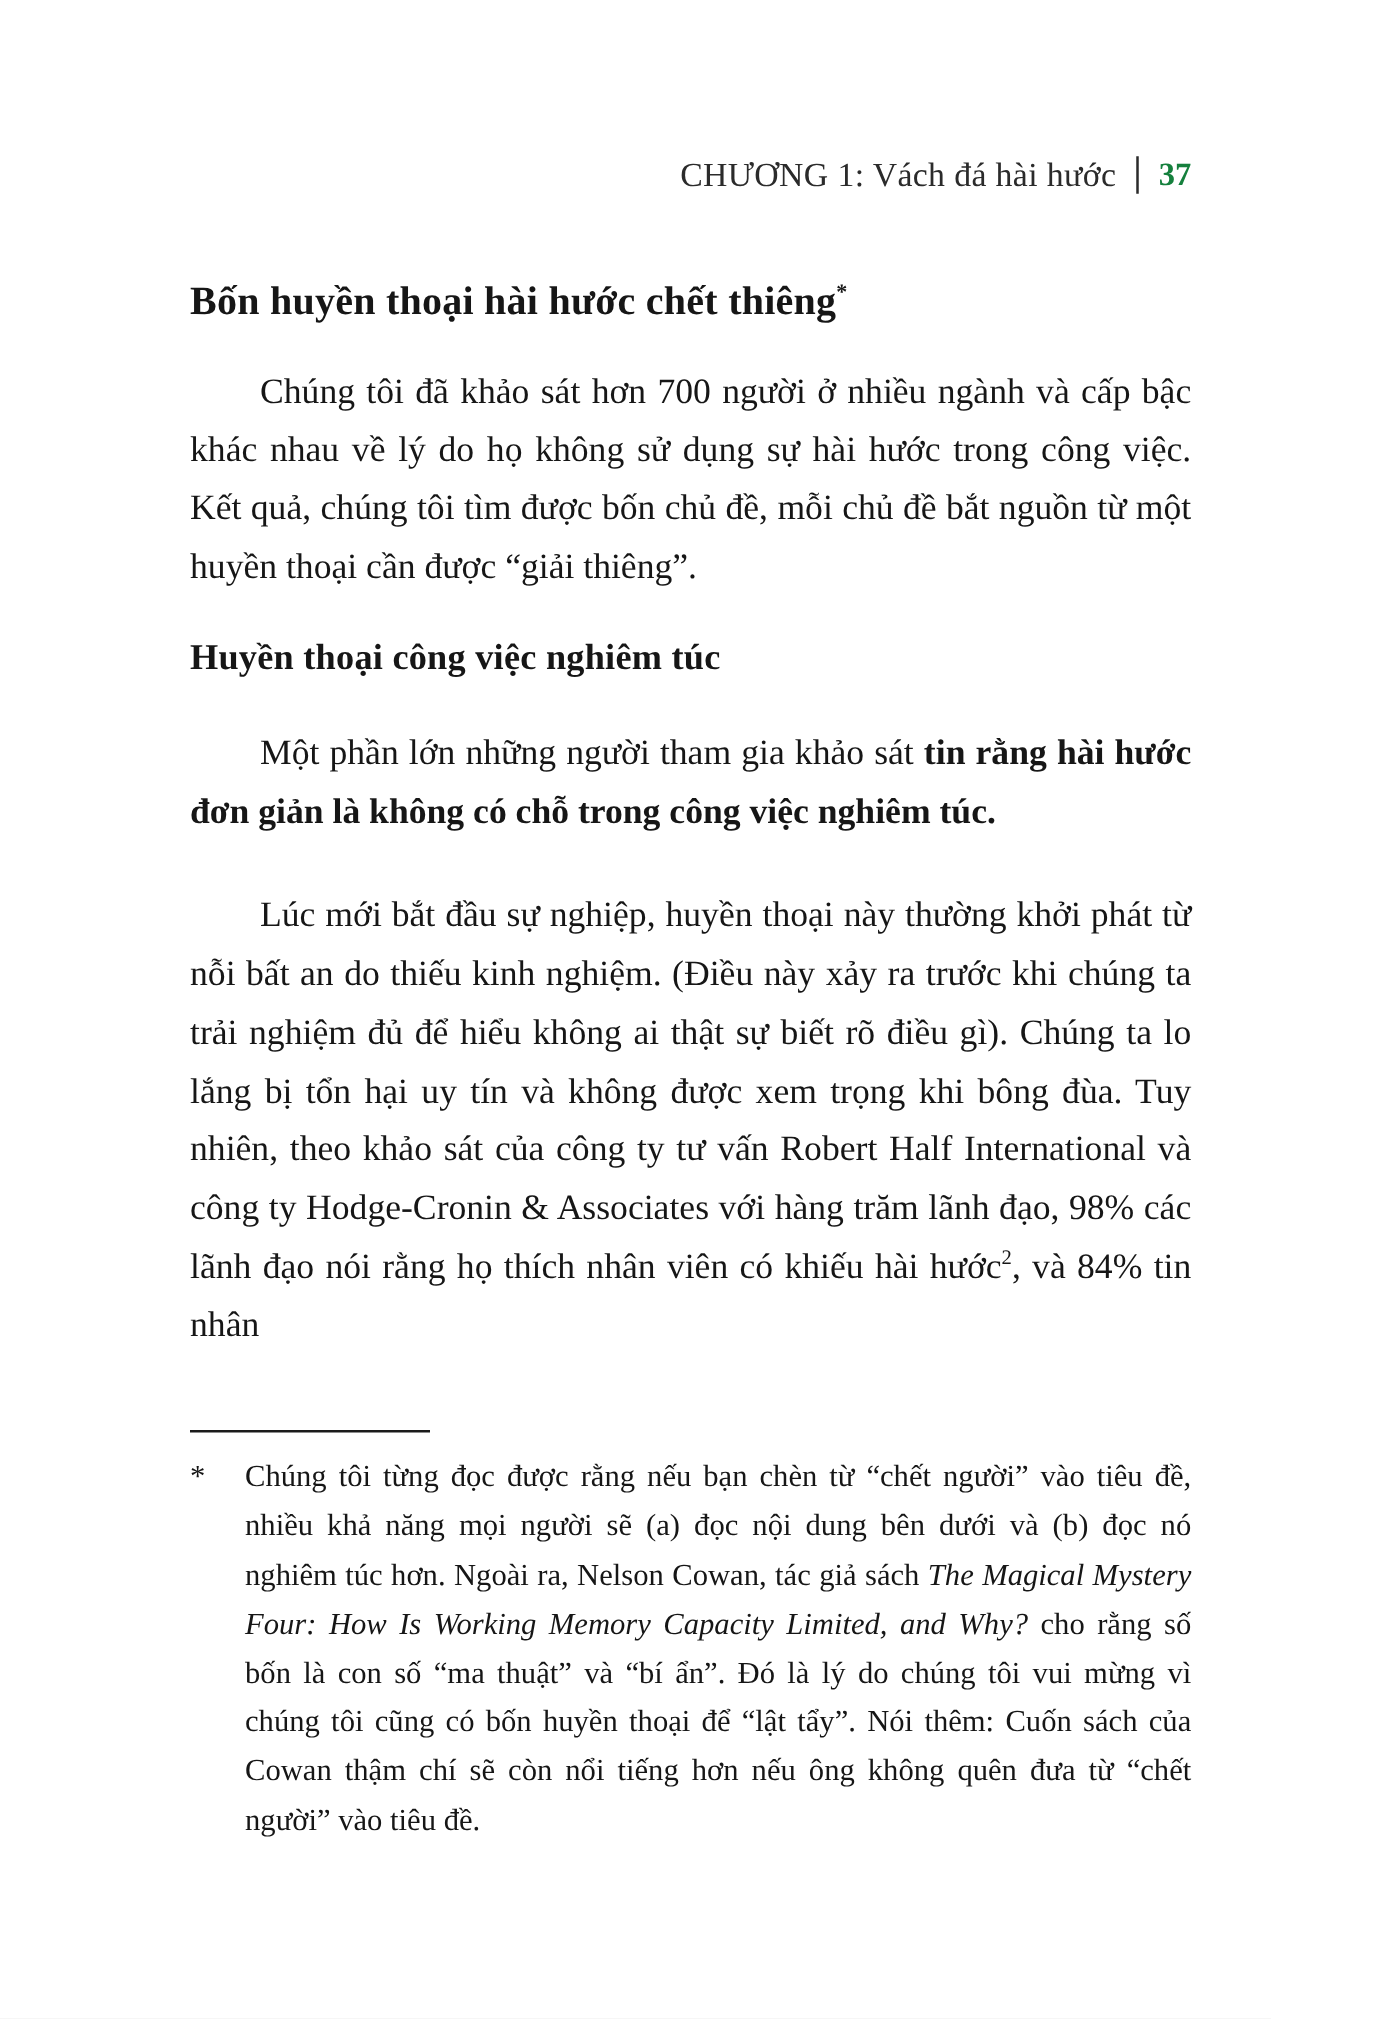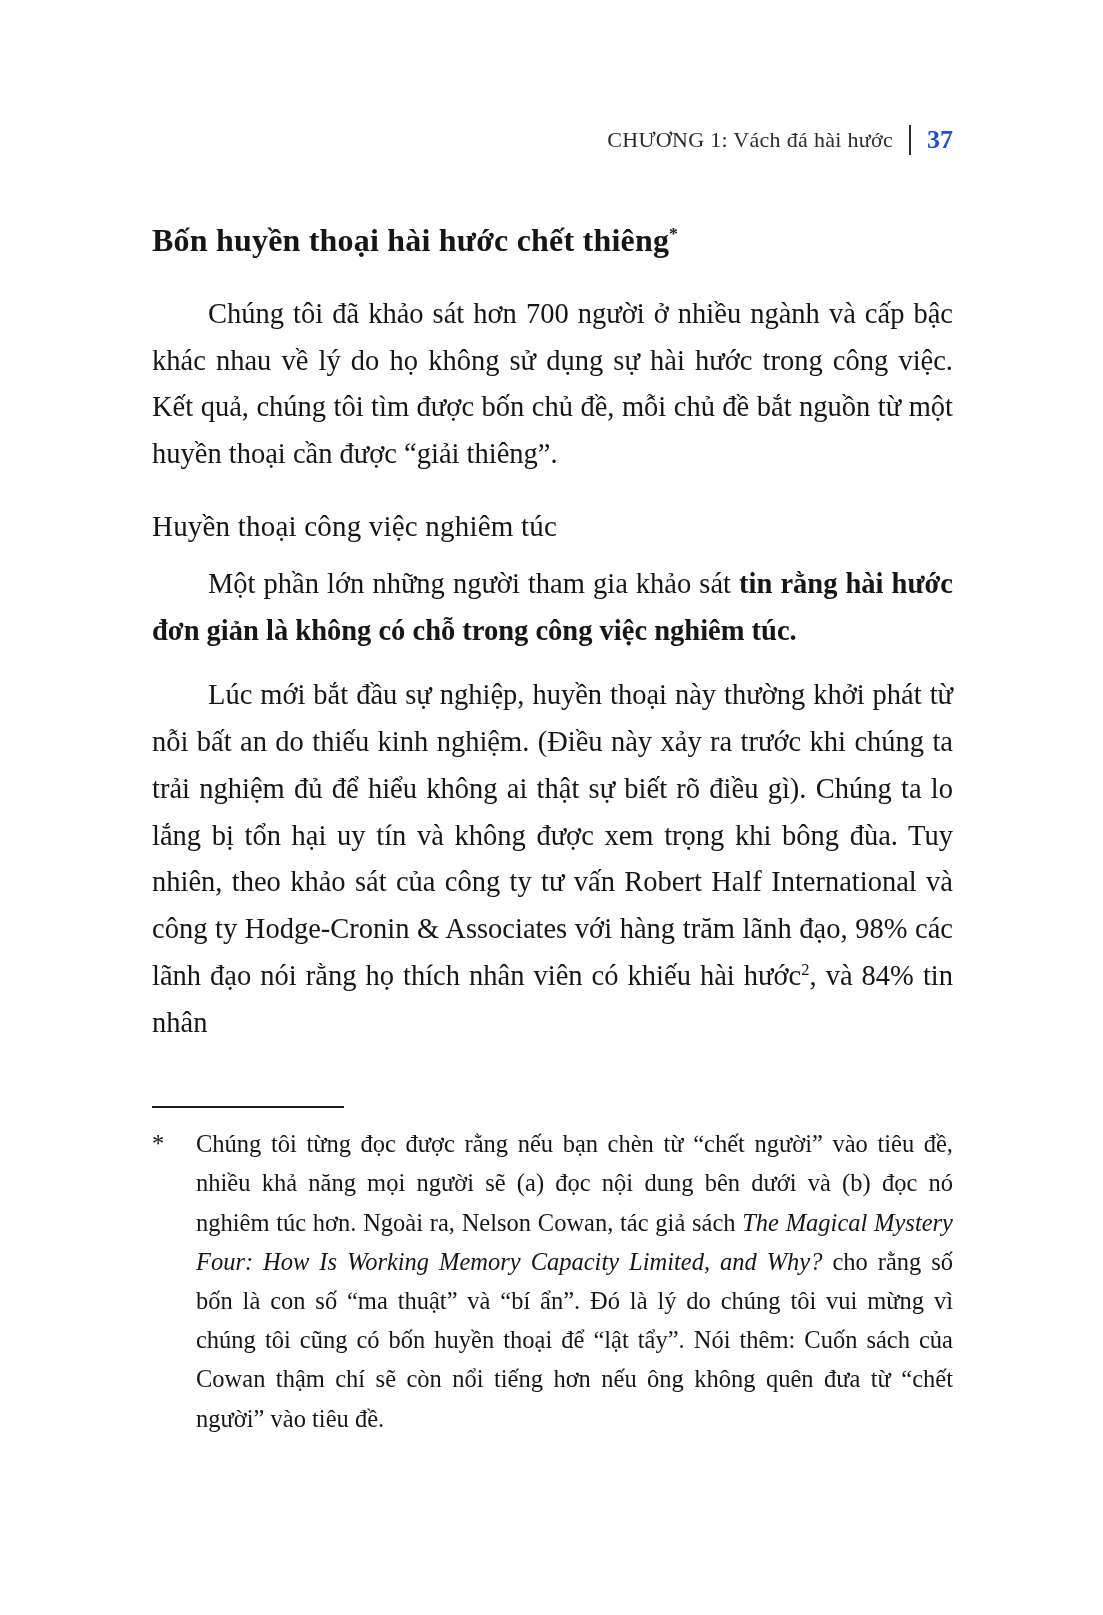--- a/index.html
+++ b/index.html
@@ -20,67 +20,67 @@
   }
   
   .page-header {
     display: flex;
     justify-content: flex-end;
     align-items: center;
     gap: 16px;
     height: 36px;
   }
   .chapter-title {
-    font-size: 22px;
+    font-size: 27px;
     color: #2b2b2b;
     letter-spacing: 0.3px;
   }
   .header-divider {
     width: 2px;
     height: 30px;
     background: #2b2b2b;
     display: inline-block;
   }
   .page-number {
     font-size: 26px;
     font-weight: 700;
-    color: #1d4ed8;
+    color: #15803d;
   }
   
   h1.section-title {
     margin-top: 64px;
     font-size: 32px;
     font-weight: 700;
     letter-spacing: 0.2px;
   }
   h1.section-title sup {
     font-size: 0.55em;
     vertical-align: super;
     line-height: 0;
   }
   
   p.body {
     font-size: 28.5px;
     line-height: 1.64;
     text-align: justify;
     text-indent: 56px;
-    margin-top: 18px;
+    margin-top: 37px;
   }
   p.first-para { margin-top: 32px; }
   p.body strong { font-weight: 700; }
   sup.fn-ref {
     font-size: 0.58em;
     vertical-align: super;
     line-height: 0;
   }
   
   h2.subsection-title {
     margin-top: 32px;
     font-size: 29px;
-    font-weight: 400;
+    font-weight: 700;
     letter-spacing: 0.2px;
   }
   
   .footnote-divider {
     margin-top: 60px;
     width: 192px;
     height: 2px;
     background: #1b1b1b;
   }
   .footnote {

